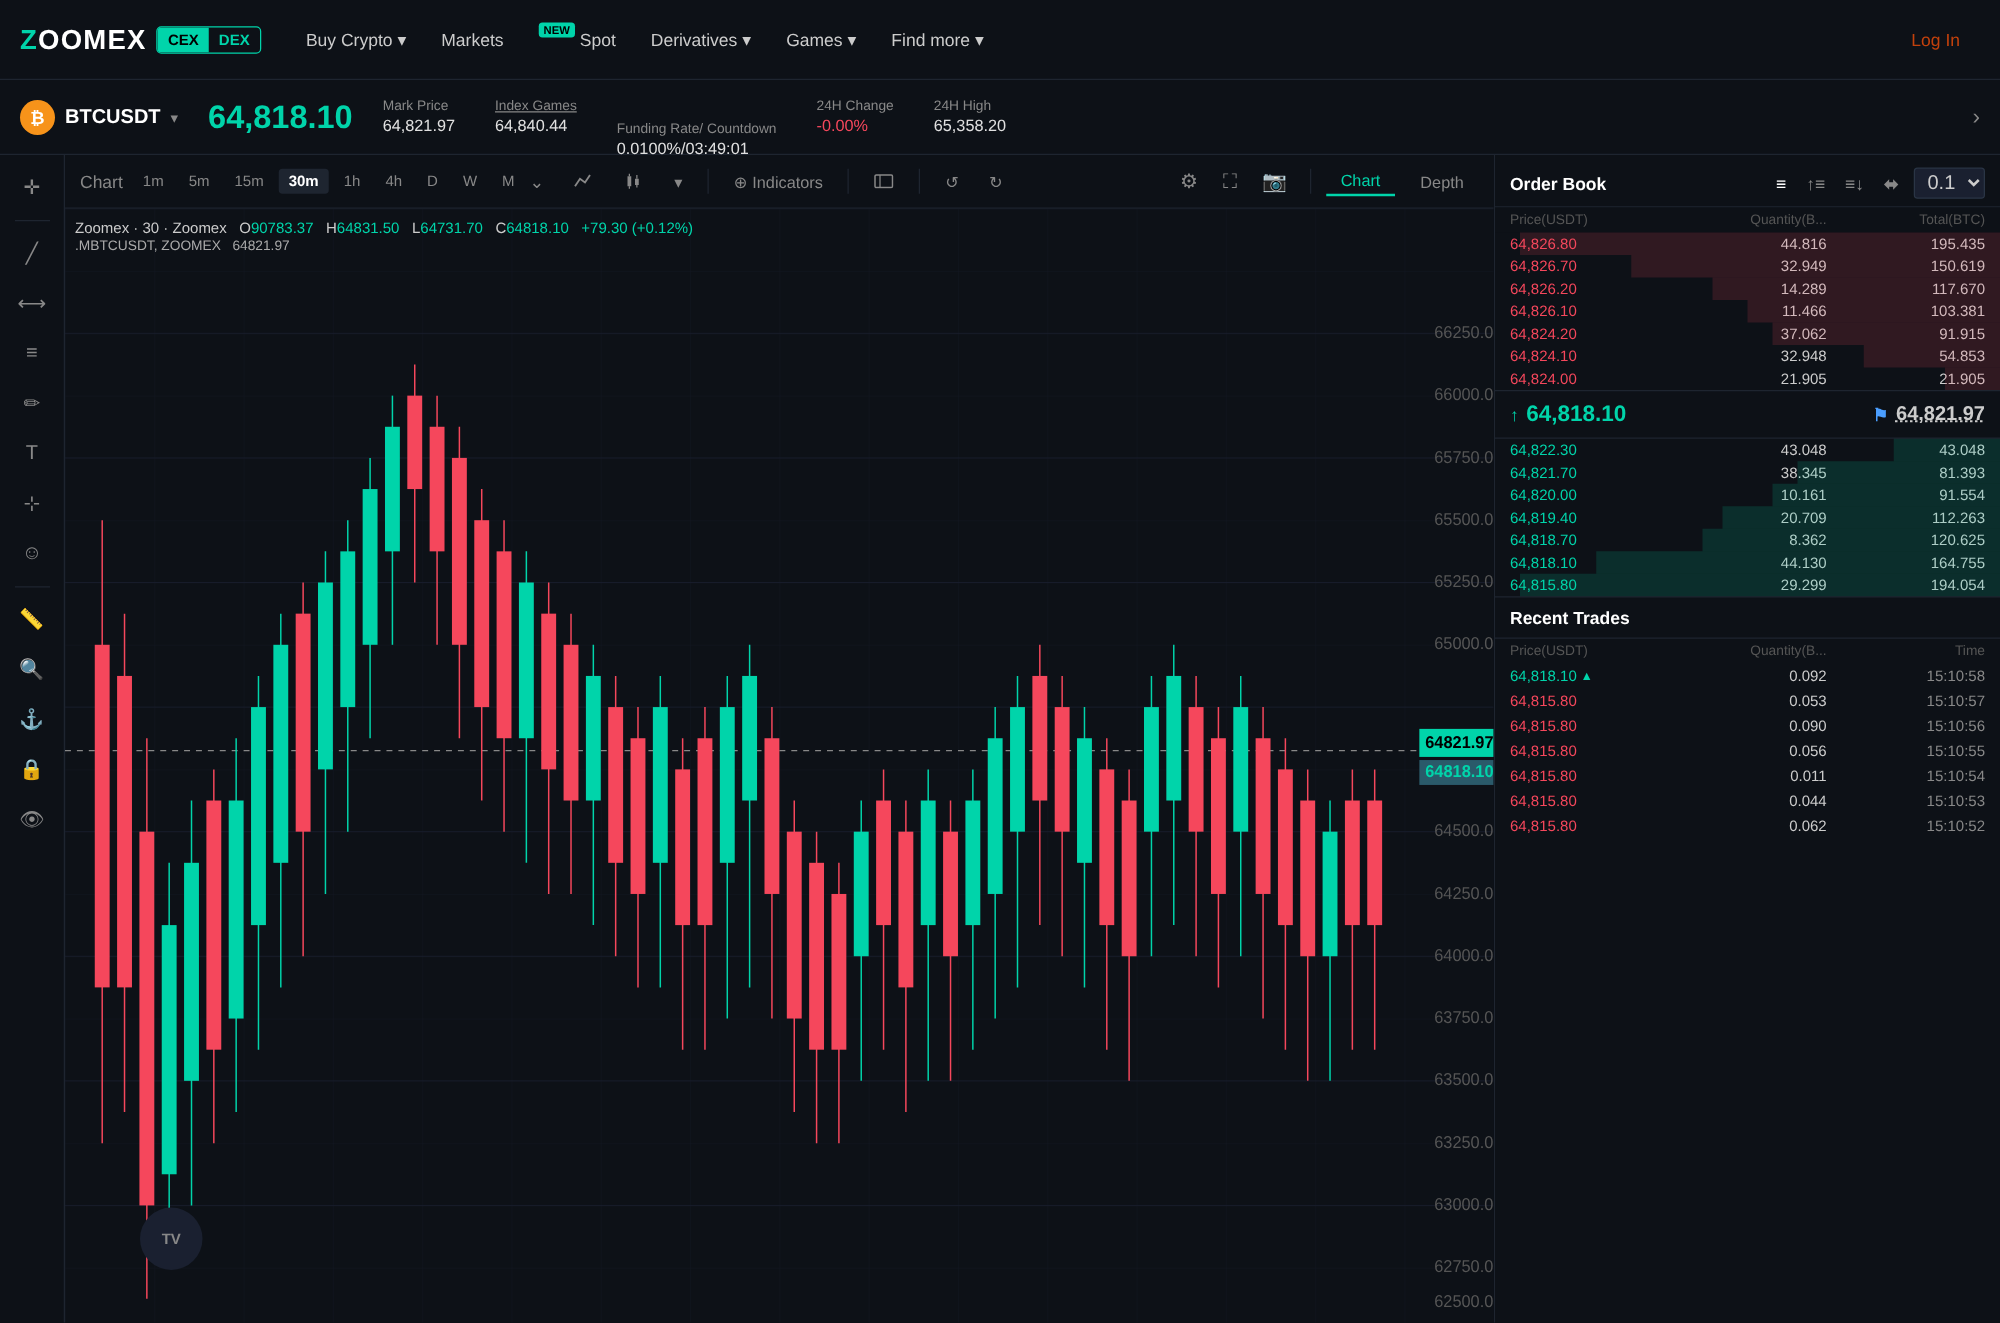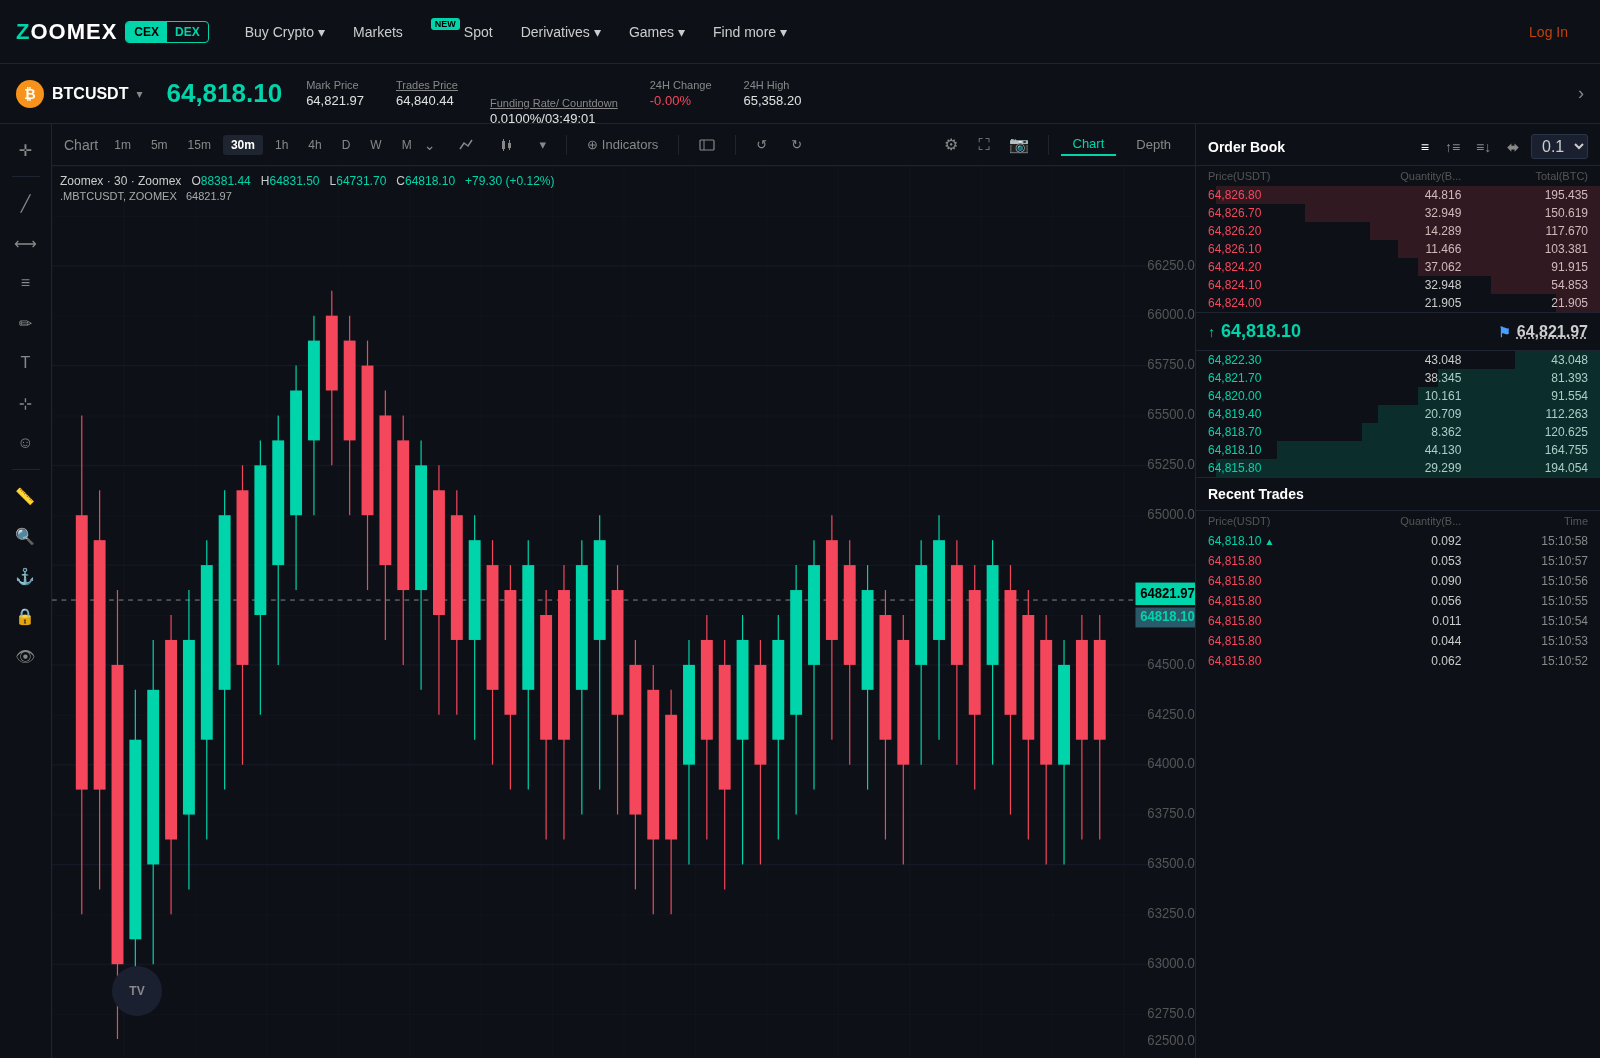--- a/index.html
+++ b/index.html
@@ -142,21 +142,20 @@
       color: #888;
     }
     .ticker-stat-value {
       font-size: 13px;
       color: #e0e0e0;
     }
     .ticker-stat-value.red { color: #f5475c; }
     .funding-label {
       font-size: 11px;
       color: #888;
-      text-decoration: underline;
       cursor: pointer;
       margin-top: 36px;
     }
     .ticker-arrow {
       margin-left: auto;
       color: #888;
       cursor: pointer;
       font-size: 18px;
     }
 
@@ -527,21 +526,21 @@
     <span class="symbol-name">BTCUSDT</span>
     <span style="color:#888; font-size:12px;">▾</span>
   </div>
   <div class="price-main">64,818.10</div>
   <div class="ticker-stats">
     <div class="ticker-stat">
       <span class="ticker-stat-label">Mark Price</span>
       <span class="ticker-stat-value">64,821.97</span>
     </div>
     <div class="ticker-stat">
-      <span class="ticker-stat-label" style="text-decoration:underline; cursor:pointer;">Trades Price</span>
+      <span class="ticker-stat-label" style="text-decoration:underline; cursor:pointer;">Index Games</span>
       <span class="ticker-stat-value">64,840.44</span>
     </div>
     <div class="ticker-stat">
       <span class="ticker-stat-label funding-label">Funding Rate/ Countdown</span>
       <span class="ticker-stat-value"><span>0.0100%</span>/<span>03:49:01</span></span>
     </div>
     <div class="ticker-stat">
       <span class="ticker-stat-label">24H Change</span>
       <span class="ticker-stat-value red">-0.00%</span>
     </div>
@@ -634,21 +633,21 @@
       </div>
     </div>
 
     <div class="chart-container">
       <div class="chart-canvas">
         
         <div class="chart-info-overlay">
           <div class="chart-info-line1">
             <span>Zoomex · 30 · Zoomex</span>
             &nbsp;
-            <span style="color:#ccc"><span>O</span><span style="color:#00d4aa">88381.44</span></span>
+            <span style="color:#ccc"><span>O</span><span style="color:#00d4aa">90783.37</span></span>
             &nbsp;
             <span style="color:#ccc"><span>H</span><span style="color:#00d4aa">64831.50</span></span>
             &nbsp;
             <span style="color:#ccc"><span>L</span><span style="color:#00d4aa">64731.70</span></span>
             &nbsp;
             <span style="color:#ccc"><span>C</span><span style="color:#00d4aa">64818.10</span></span>
             &nbsp;
             <span style="color:#00d4aa">+79.30 (+0.12%)</span>
           </div>
           <div style="margin-top:2px; font-size:11px;">

